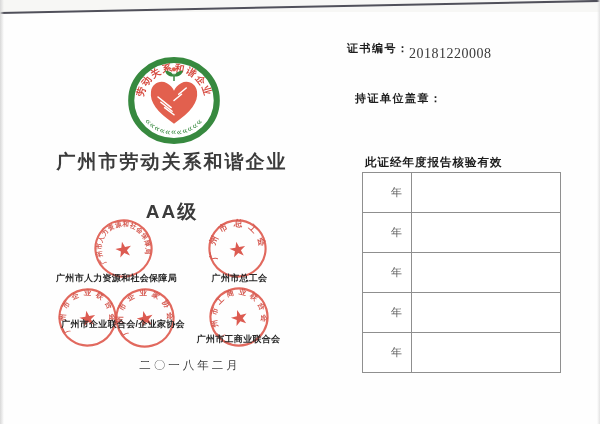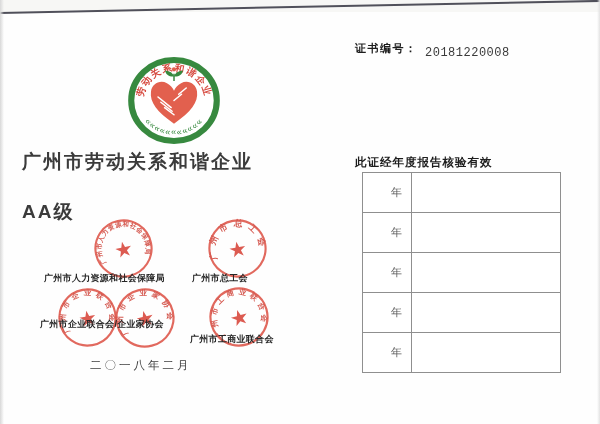--- a/index.html
+++ b/index.html
@@ -10,21 +10,21 @@
   }
   .top-strip{position:absolute;left:0;top:0;width:600px;height:12px;background:#f7f7f5;}
   .top-line{position:absolute;left:-4px;top:12px;width:614px;height:2px;background:#50505a;
     transform:rotate(-1.15deg);transform-origin:left center;}
   .edge-left{position:absolute;left:0;top:0;width:4px;height:424px;
     background:linear-gradient(to right,#d8d8d8,rgba(255,255,255,0));}
   .edge-right{position:absolute;right:0;top:0;width:3px;height:424px;
     background:linear-gradient(to left,#e3e3e3,rgba(255,255,255,0));}
 
   .abs{position:absolute;}
-  .center{}
+  .center{text-align:center;}
 
   .title1{left:22px;top:149px;width:300px;font-size:19px;font-weight:700;color:#3b3b3b;letter-spacing:2px;}
   .title2{left:22px;top:199px;width:300px;font-size:19px;font-weight:700;color:#3b3b3b;letter-spacing:2px;}
 
   .logo-svg{left:127px;top:56px;}
 
   .stamp{opacity:.88;}
   .st1{left:93px;top:218px;transform:rotate(-12deg);}
   .st2{left:207px;top:218px;transform:rotate(-10deg);}
   .st3{left:57px;top:287px;transform:rotate(-10deg);}
@@ -33,27 +33,27 @@
 
   .seal-label{font-size:9px;font-weight:700;color:#262626;letter-spacing:0.3px;}
   .lb1{left:44px;top:272px;width:145px;}
   .lb2{left:192px;top:272px;width:95px;}
   .lb3{left:40px;top:318px;width:166px;}
   .lb4{left:190px;top:333px;width:97px;}
 
   .date{left:90px;top:358px;width:200px;font-size:11.5px;color:#3e3e3e;letter-spacing:3px;}
 
   .fld-label{font-size:11px;font-weight:700;color:#1d1d1d;letter-spacing:1.5px;}
-  .cert-label{left:355px;top:41px;}
-  .cert-value{left:409px;top:46px;font-size:12px;color:#3a3a3a;letter-spacing:0.5px;
-    font-family:Liberation Mono, monospace;margin-left:16px;}
+  .cert-label{left:347px;top:41px;}
+  .cert-value{left:409px;top:46px;font-size:14px;color:#3a3a3a;letter-spacing:0.5px;
+    font-family:Liberation Serif, serif;}
   .holder-label{left:355px;top:91px;}
   .holder-value{left:432px;top:97px;font-size:9.5px;color:#2b2b2b;
     font-family:"Liberation Serif","DejaVu Serif",serif;}
-  .verify-title{left:355px;top:155px;font-size:11.5px;font-weight:700;color:#1d1d1d;letter-spacing:1px;}
+  .verify-title{left:365px;top:155px;font-size:11.5px;font-weight:700;color:#1d1d1d;letter-spacing:1px;}
 
   .year-table{left:362px;top:172px;width:197px;border:1px solid #8f8f8f;background:#fff;}
   .yrow{display:flex;height:39px;border-bottom:1px solid #8f8f8f;}
   .yrow:last-child{border-bottom:none;}
   .ycell-year{width:49px;border-right:1px solid #8f8f8f;text-align:right;
     padding-right:9px;line-height:39px;font-size:11px;color:#5a5a5a;box-sizing:border-box;}
   .ycell-blank{flex:1;}
 </style>
 </head>
 <body>
@@ -156,20 +156,21 @@
   </svg>
 
   <div class="abs center seal-label lb3">广州市企业联合会/企业家协会</div>
   <div class="abs center seal-label lb4">广州市工商业联合会</div>
 
   <div class="abs center date">二〇一八年二月</div>
 
   <div class="abs fld-label cert-label">证书编号：</div>
   <div class="abs cert-value">20181220008</div>
 
+  <div class="abs fld-label holder-label">持证单位盖章：</div>
 
   <div class="abs verify-title">此证经年度报告核验有效</div>
 
   <div class="abs year-table">
     <div class="yrow">
       <div class="ycell-year">年</div>
       <div class="ycell-blank"></div>
     </div>
     <div class="yrow">
       <div class="ycell-year">年</div>

